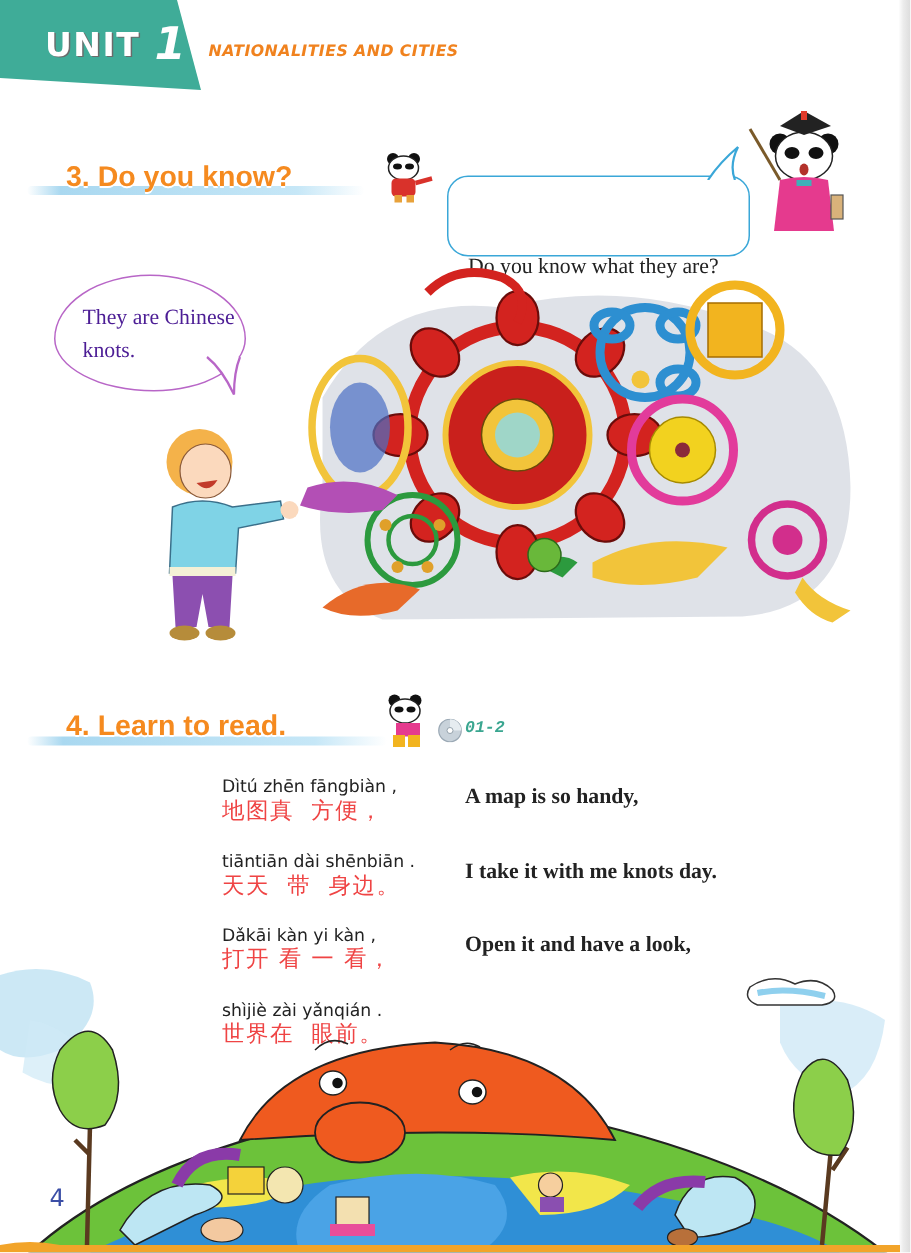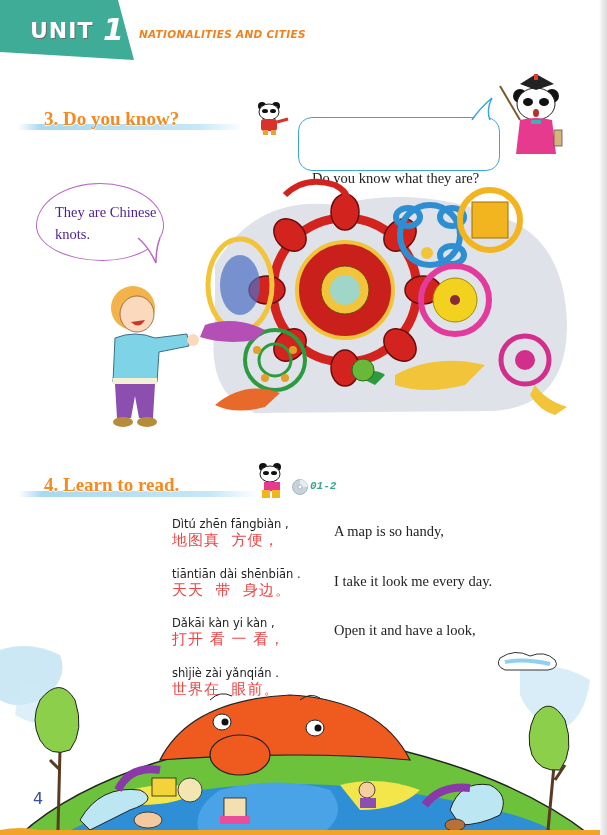--- a/index.html
+++ b/index.html
@@ -30,21 +30,21 @@
     font-size: 30px; color: #ffffff;
   }
   .unit-subtitle {
     position: absolute; left: 139px; top: 28px;
     font-family: "DejaVu Sans", sans-serif; font-weight: bold; font-style: italic;
     font-size: 10.5px; color: #f0821e; letter-spacing: 0.3px; text-align: right;
   }
   
   .section-title {
     position: absolute;
-    font-family: Liberation Serif, serif; font-weight: bold;
+    font-family: Liberation Sans, sans-serif; font-weight: bold;
     font-size: 19px; color: #f58a1f;
     text-shadow: 0 1px 0 #ffffff;
   }
   .heading-underline {
     position: absolute; height: 6px; border-radius: 3px;
     background: linear-gradient(to right, rgba(160,210,235,0.0), #a9d8f0 10%, #c6e7f7 80%, rgba(190,225,245,0));
   }
   
   .mascot { position: absolute; }
   
@@ -67,31 +67,31 @@
     position: absolute; left: 136px; top: 236px; width: 26px; height: 28px;
   }
   .bubble-purple-text {
     position: absolute; left: 55px; top: 201px; width: 110px;
     font-size: 14.5px; color: #4c1d95; line-height: 22px;
   }
   
   .knots-wrap { position: absolute; left: 195px; top: 175px; width: 380px; height: 245px; }
   .boy-wrap { position: absolute; left: 95px; top: 280px; width: 120px; height: 150px; }
   
-  .poem-row { position: absolute; left: 148px; width: 420px; margin-left: 24px; }
+  .poem-row { position: absolute; left: 148px; width: 420px; }
   .pinyin {
     font-family: "DejaVu Sans", sans-serif; font-size: 11.5px; color: #222;
     line-height: 14px; white-space: pre;
   }
   .hanzi {
     font-family: "DejaVu Serif", serif; font-size: 15px; color: #ef4444;
     line-height: 18px; white-space: pre; letter-spacing: 1px;
   }
   .english {
-    position: absolute; left: 162px; top: 6px; font-size: 14.5px; color: #222;
+    position: absolute; left: 162px; top: 6px; font-size: 14.5px; color: #222; font-weight: bold;
   }
   .audio-track {
     position: absolute; left: 310px; top: 480px;
     font-family: Liberation Mono, monospace; font-weight: bold; font-style: italic;
     font-size: 11px; color: #3aa690;
   }
   .page-number {
     position: absolute; left: 33px; top: 789px;
     font-family: "DejaVu Sans", sans-serif; font-size: 16px; color: #3b4ea6;
   }
@@ -252,21 +252,21 @@
 <div class="audio-track">01-2</div>
 
 <div class="poem-row" style="top:517px;">
   <div class="pinyin">Dìtú zhēn fāngbiàn ,</div>
   <div class="hanzi">地图真  方便，</div>
   <div class="english">A map is so handy,</div>
 </div>
 <div class="poem-row" style="top:567px;">
   <div class="pinyin">tiāntiān dài shēnbiān .</div>
   <div class="hanzi">天天  带  身边。</div>
-  <div class="english">I take it look me every day.</div>
+  <div class="english">I take it with me knots day.</div>
 </div>
 <div class="poem-row" style="top:616px;">
   <div class="pinyin">Dǎkāi kàn yi kàn ,</div>
   <div class="hanzi">打开 看 一 看，</div>
   <div class="english">Open it and have a look,</div>
 </div>
 <div class="poem-row" style="top:666px;">
   <div class="pinyin">shìjiè zài yǎnqián .</div>
   <div class="hanzi">世界在  眼前。</div>
 </div>

